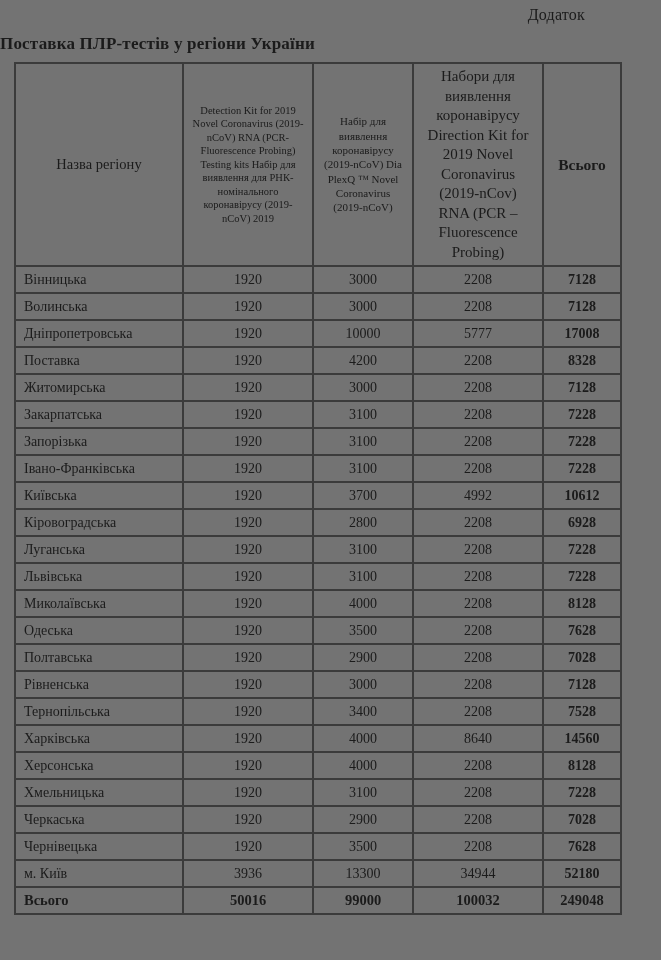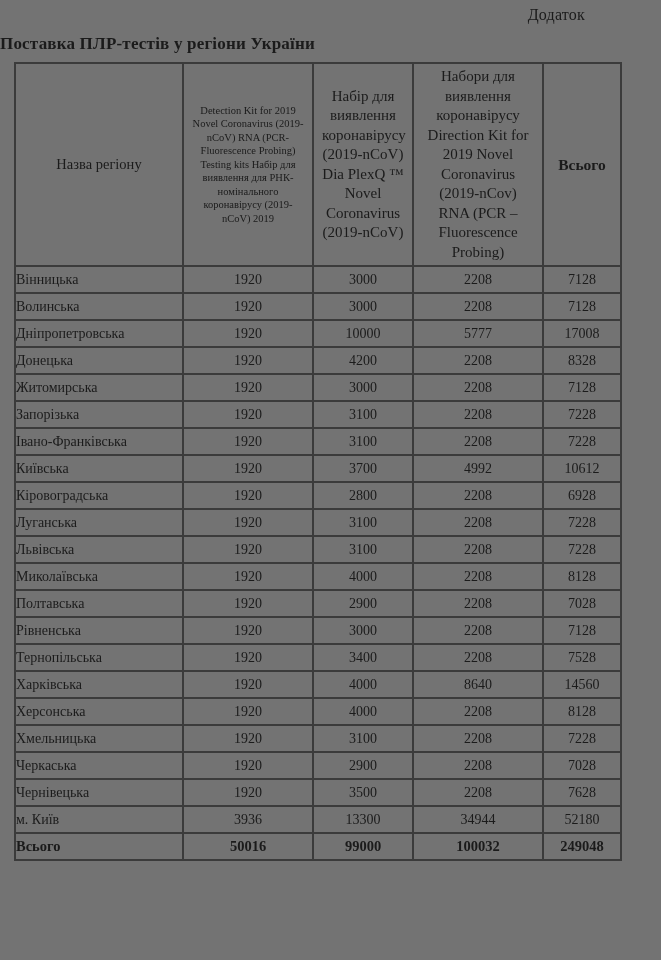--- a/index.html
+++ b/index.html
@@ -46,30 +46,30 @@
   .pcr-table col.c-kit2   { width: 100px; }
   .pcr-table col.c-kit3   { width: 130px; }
   .pcr-table col.c-total  { width: 78px;  }
   .pcr-table thead th {
     height: 126px;
     text-align: center;
     padding: 3px 8px;
   }
   th.h-region { font-size: 14.5px; font-weight: normal; }
   th.h-kit1   { font-size: 10.5px; font-weight: normal; line-height: 1.28; }
-  th.h-kit2   { font-size: 15px;   font-weight: normal; line-height: 1.3; }
+  th.h-kit2   { font-size: 11px;   font-weight: normal; line-height: 1.3; }
   th.h-kit3   { font-size: 15px;   font-weight: normal; line-height: 1.3; }
   th.h-total  { font-size: 15.5px; font-weight: bold; }
   .pcr-table tbody td {
     height: 27px;
     font-size: 14px;
   }
-  td.cell-region { text-align: left; }
+  td.cell-region { text-align: left; padding-left: 8px; }
   td.cell-num    { text-align: center; }
-  td.cell-total  { text-align: center; font-weight: normal; font-size: 14.5px; }
+  td.cell-total  { text-align: center; font-weight: bold; font-size: 14.5px; }
   tr.footer-row td { font-weight: bold; font-size: 14.5px; }
 </style>
 </head>
 <body>
 
 <div class="page">
 
   <div class="corner-label">Додаток</div>
 
   <div class="doc-title">Поставка ПЛР-тестів у регіони України</div>
@@ -107,32 +107,39 @@
           <td class="cell-total">7128</td>
         </tr>
         <tr>
           <td class="cell-region">Дніпропетровська</td>
           <td class="cell-num">1920</td>
           <td class="cell-num">10000</td>
           <td class="cell-num">5777</td>
           <td class="cell-total">17008</td>
         </tr>
         <tr>
-          <td class="cell-region">Донецька</td>
+          <td class="cell-region">Поставка</td>
           <td class="cell-num">1920</td>
           <td class="cell-num">4200</td>
           <td class="cell-num">2208</td>
           <td class="cell-total">8328</td>
         </tr>
         <tr>
           <td class="cell-region">Житомирська</td>
           <td class="cell-num">1920</td>
           <td class="cell-num">3000</td>
           <td class="cell-num">2208</td>
           <td class="cell-total">7128</td>
+        </tr>
+        <tr>
+          <td class="cell-region">Закарпатська</td>
+          <td class="cell-num">1920</td>
+          <td class="cell-num">3100</td>
+          <td class="cell-num">2208</td>
+          <td class="cell-total">7228</td>
         </tr>
         <tr>
           <td class="cell-region">Запорізька</td>
           <td class="cell-num">1920</td>
           <td class="cell-num">3100</td>
           <td class="cell-num">2208</td>
           <td class="cell-total">7228</td>
         </tr>
         <tr>
           <td class="cell-region">Івано-Франківська</td>
@@ -168,20 +175,27 @@
           <td class="cell-num">3100</td>
           <td class="cell-num">2208</td>
           <td class="cell-total">7228</td>
         </tr>
         <tr>
           <td class="cell-region">Миколаївська</td>
           <td class="cell-num">1920</td>
           <td class="cell-num">4000</td>
           <td class="cell-num">2208</td>
           <td class="cell-total">8128</td>
+        </tr>
+        <tr>
+          <td class="cell-region">Одеська</td>
+          <td class="cell-num">1920</td>
+          <td class="cell-num">3500</td>
+          <td class="cell-num">2208</td>
+          <td class="cell-total">7628</td>
         </tr>
         <tr>
           <td class="cell-region">Полтавська</td>
           <td class="cell-num">1920</td>
           <td class="cell-num">2900</td>
           <td class="cell-num">2208</td>
           <td class="cell-total">7028</td>
         </tr>
         <tr>
           <td class="cell-region">Рівненська</td>

